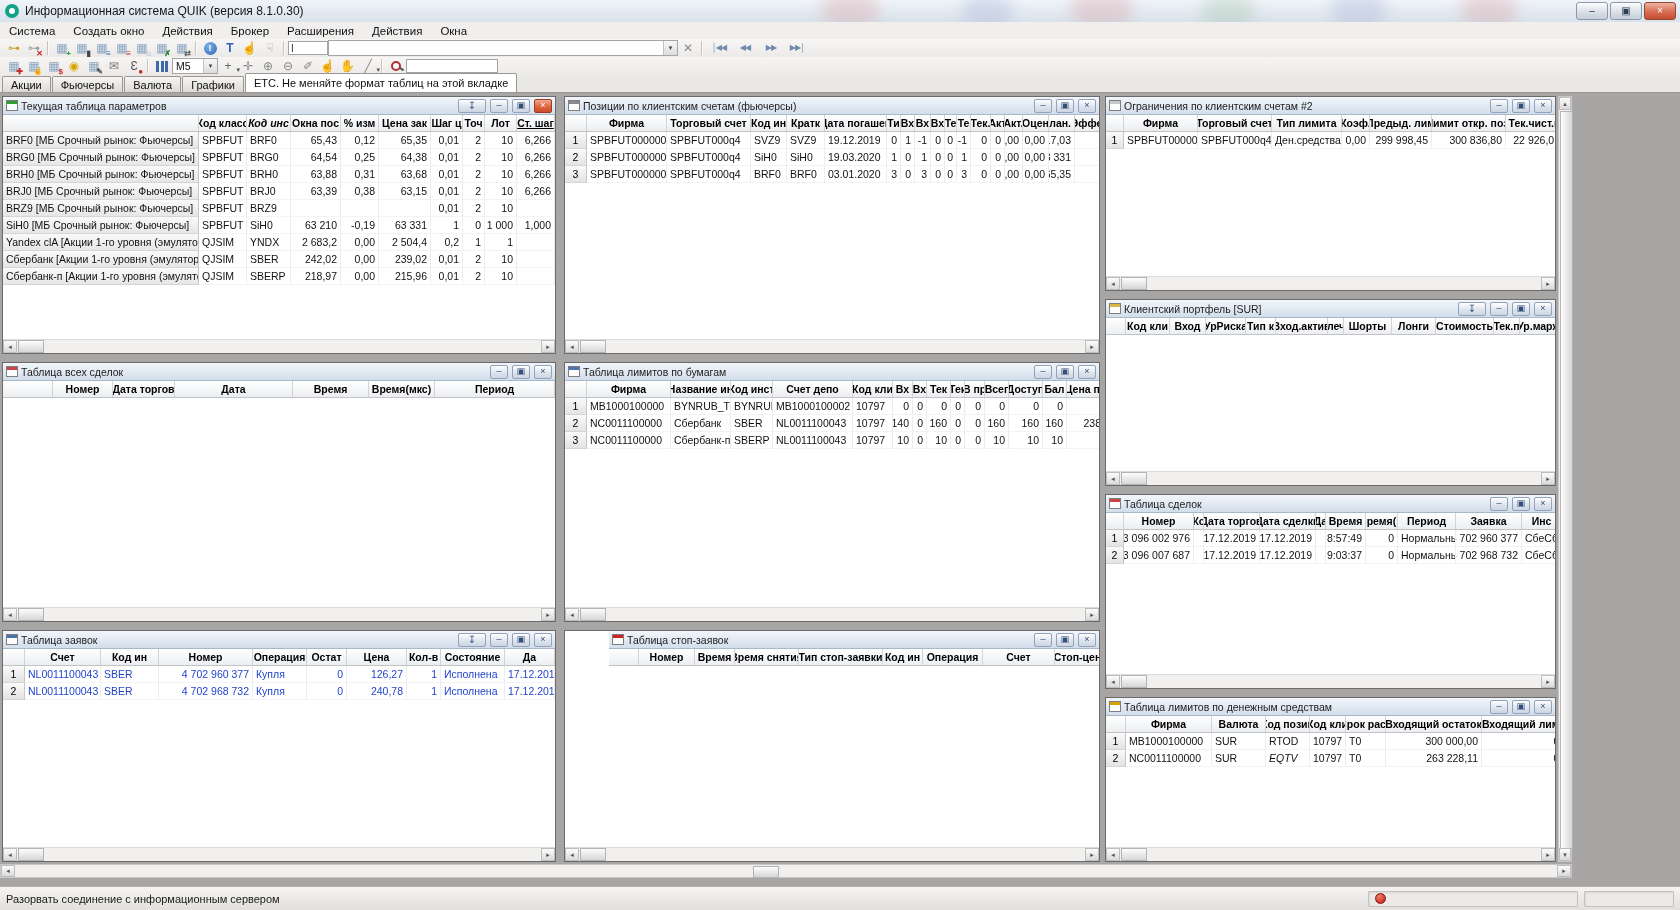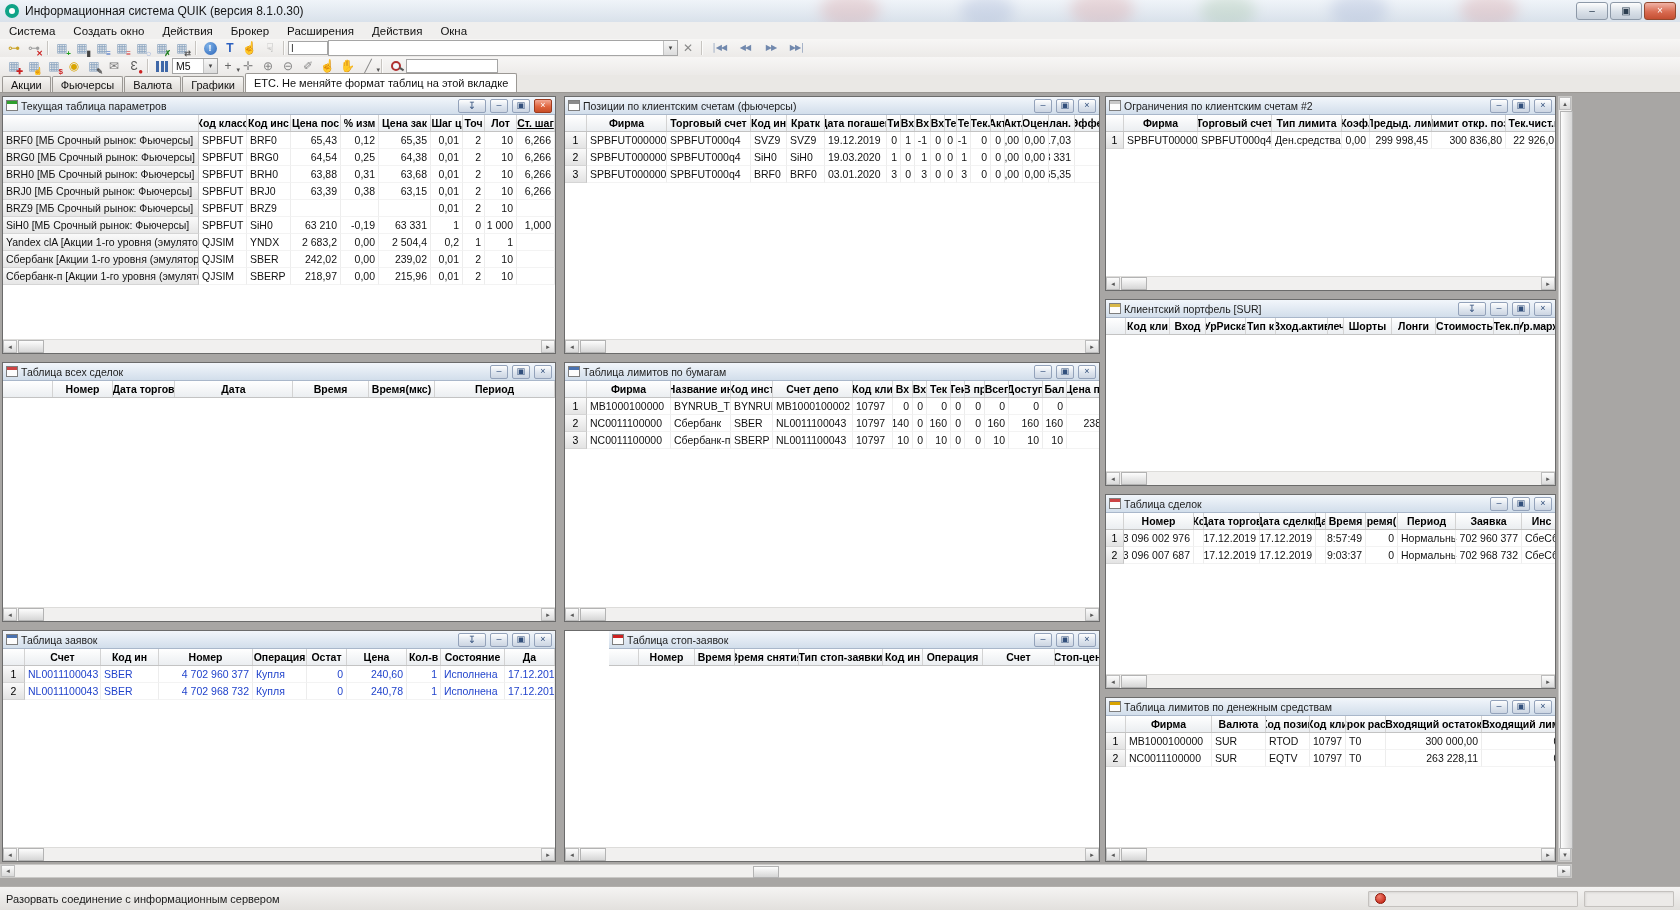--- a/index.html
+++ b/index.html
@@ -289,22 +289,22 @@
         <span class="wicon" style="background: linear-gradient(rgb(47, 160, 47) 0px, rgb(47, 160, 47) 3px, rgb(253, 253, 253) 3px);"></span>
         <span class="txt">Текущая таблица параметров</span>
         <span class="wbtn anchor">↧</span>
         <span class="wbtn">–</span>
         <span class="wbtn">▣</span>
         <span class="wbtn red">×</span>
       </div>
       <div class="thead">
         <span class="th" style="width: 196px;"></span>
         <span class="th" style="width: 48px;">Код класс</span>
-        <span class="th" style="width: 44px;">Код инс</span>
-        <span class="th" style="width: 50px;">Цена пос</span>
+        <span class="th" style="width: 44px; font-style: italic;">Код инс</span>
+        <span class="th" style="width: 50px;">Окна пос</span>
         <span class="th" style="width: 38px;">% изм</span>
         <span class="th" style="width: 52px;">Цена зак</span>
         <span class="th" style="width: 32px;">Шаг ц</span>
         <span class="th" style="width: 22px;">Точ</span>
         <span class="th" style="width: 32px;">Лот</span>
         <span class="th" style="width: 38px; text-decoration: underline;">Ст. шаг</span>
       </div>
       <div class="trow">
         <span class="td rowhead" style="width: 196px;">BRF0 [МБ Срочный рынок: Фьючерсы]</span>
         <span class="td" style="width: 48px;">SPBFUT</span>
@@ -762,21 +762,21 @@
         <span class="th" style="width: 64px;">Состояние</span>
         <span class="th" style="width: 50px;">Да</span>
       </div>
       <div class="trow">
         <span class="td rn" style="width: 22px;">1</span>
         <span class="td" style="width: 76px; color: rgb(34, 68, 204);">NL0011100043</span>
         <span class="td" style="width: 58px; color: rgb(34, 68, 204);">SBER</span>
         <span class="td r" style="width: 94px; color: rgb(34, 68, 204);">4 702 960 377</span>
         <span class="td" style="width: 54px; color: rgb(34, 68, 204);">Купля</span>
         <span class="td r" style="width: 40px; color: rgb(34, 68, 204);">0</span>
-        <span class="td r" style="width: 60px; color: rgb(34, 68, 204);">240,60</span>
+        <span class="td r" style="width: 60px; color: rgb(34, 68, 204);">126,27</span>
         <span class="td r" style="width: 34px; color: rgb(34, 68, 204);">1</span>
         <span class="td" style="width: 64px; color: rgb(34, 68, 204);">Исполнена</span>
         <span class="td" style="width: 50px; color: rgb(34, 68, 204);">17.12.2019</span>
       </div>
       <div class="trow">
         <span class="td rn" style="width: 22px;">2</span>
         <span class="td" style="width: 76px; color: rgb(34, 68, 204);">NL0011100043</span>
         <span class="td" style="width: 58px; color: rgb(34, 68, 204);">SBER</span>
         <span class="td r" style="width: 94px; color: rgb(34, 68, 204);">4 702 968 732</span>
         <span class="td" style="width: 54px; color: rgb(34, 68, 204);">Купля</span>
@@ -846,21 +846,21 @@
         <span class="td" style="width: 44px;">RTOD</span>
         <span class="td" style="width: 36px;">10797</span>
         <span class="td" style="width: 40px;">T0</span>
         <span class="td r" style="width: 96px;">300 000,00</span>
         <span class="td r" style="width: 90px;">0,0</span>
       </div>
       <div class="trow">
         <span class="td rn" style="width: 20px;">2</span>
         <span class="td" style="width: 86px;">NC0011100000</span>
         <span class="td" style="width: 54px;">SUR</span>
-        <span class="td" style="width: 44px;">EQTV</span>
+        <span class="td" style="width: 44px; font-style: italic;">EQTV</span>
         <span class="td" style="width: 36px;">10797</span>
         <span class="td" style="width: 40px;">T0</span>
         <span class="td r" style="width: 96px;">263 228,11</span>
         <span class="td r" style="width: 90px;">0,0</span>
       </div>
       <div class="hscroll">
         <span class="sbtn">◂</span>
         <span class="sthumb"></span>
         <span class="sspace"></span>
         <span class="sbtn">▸</span>

